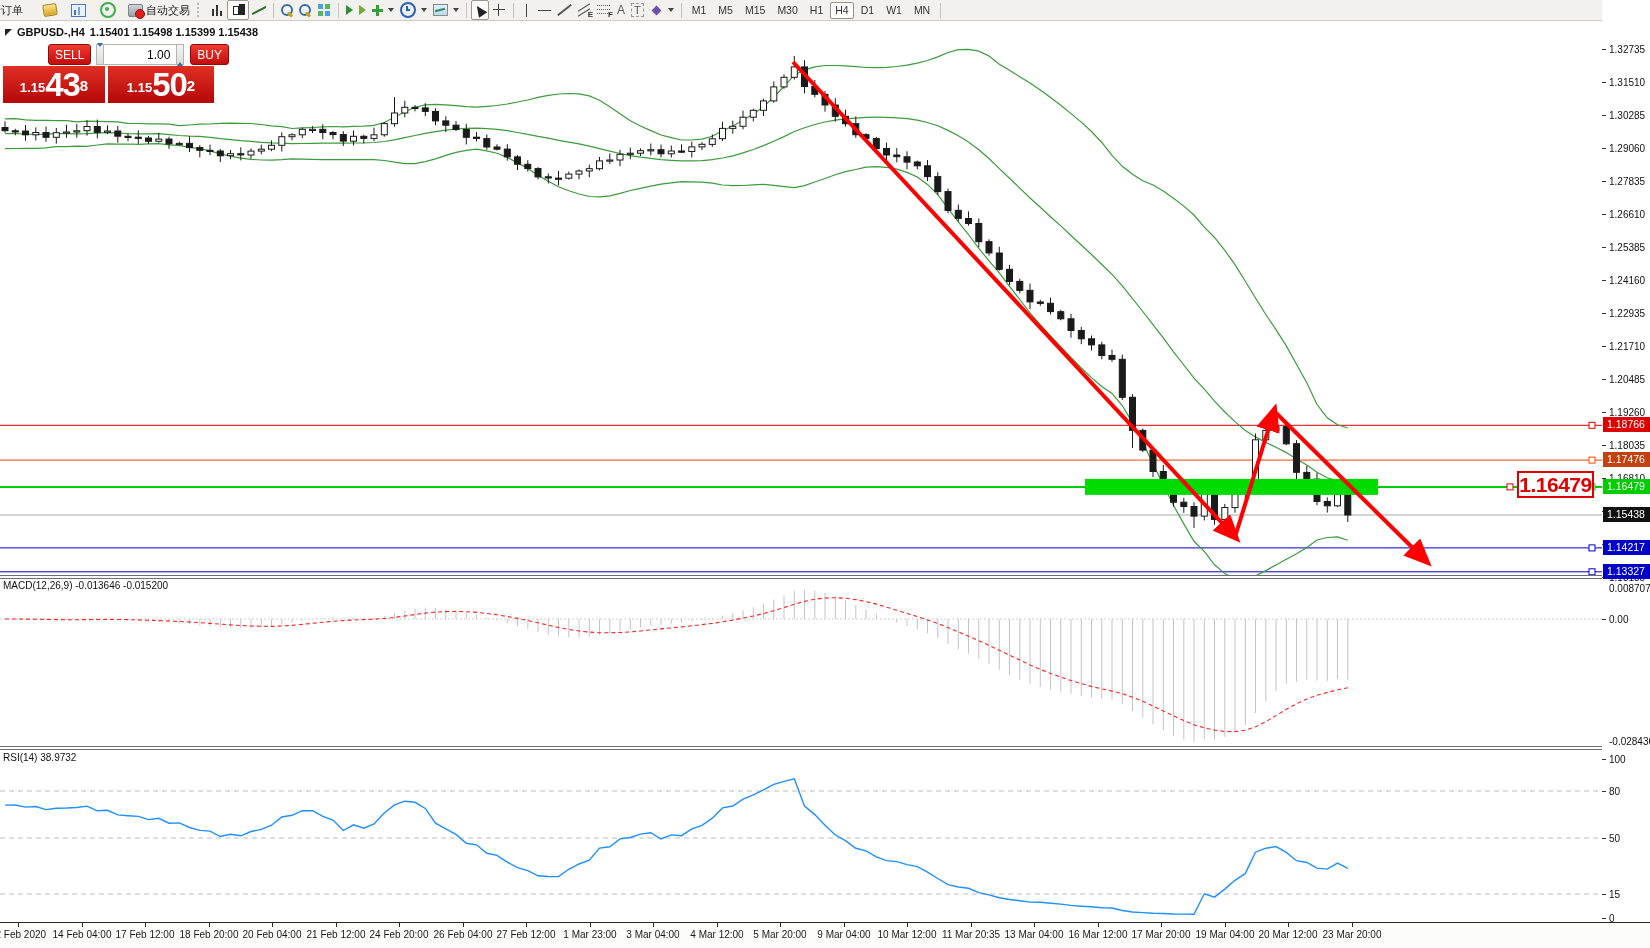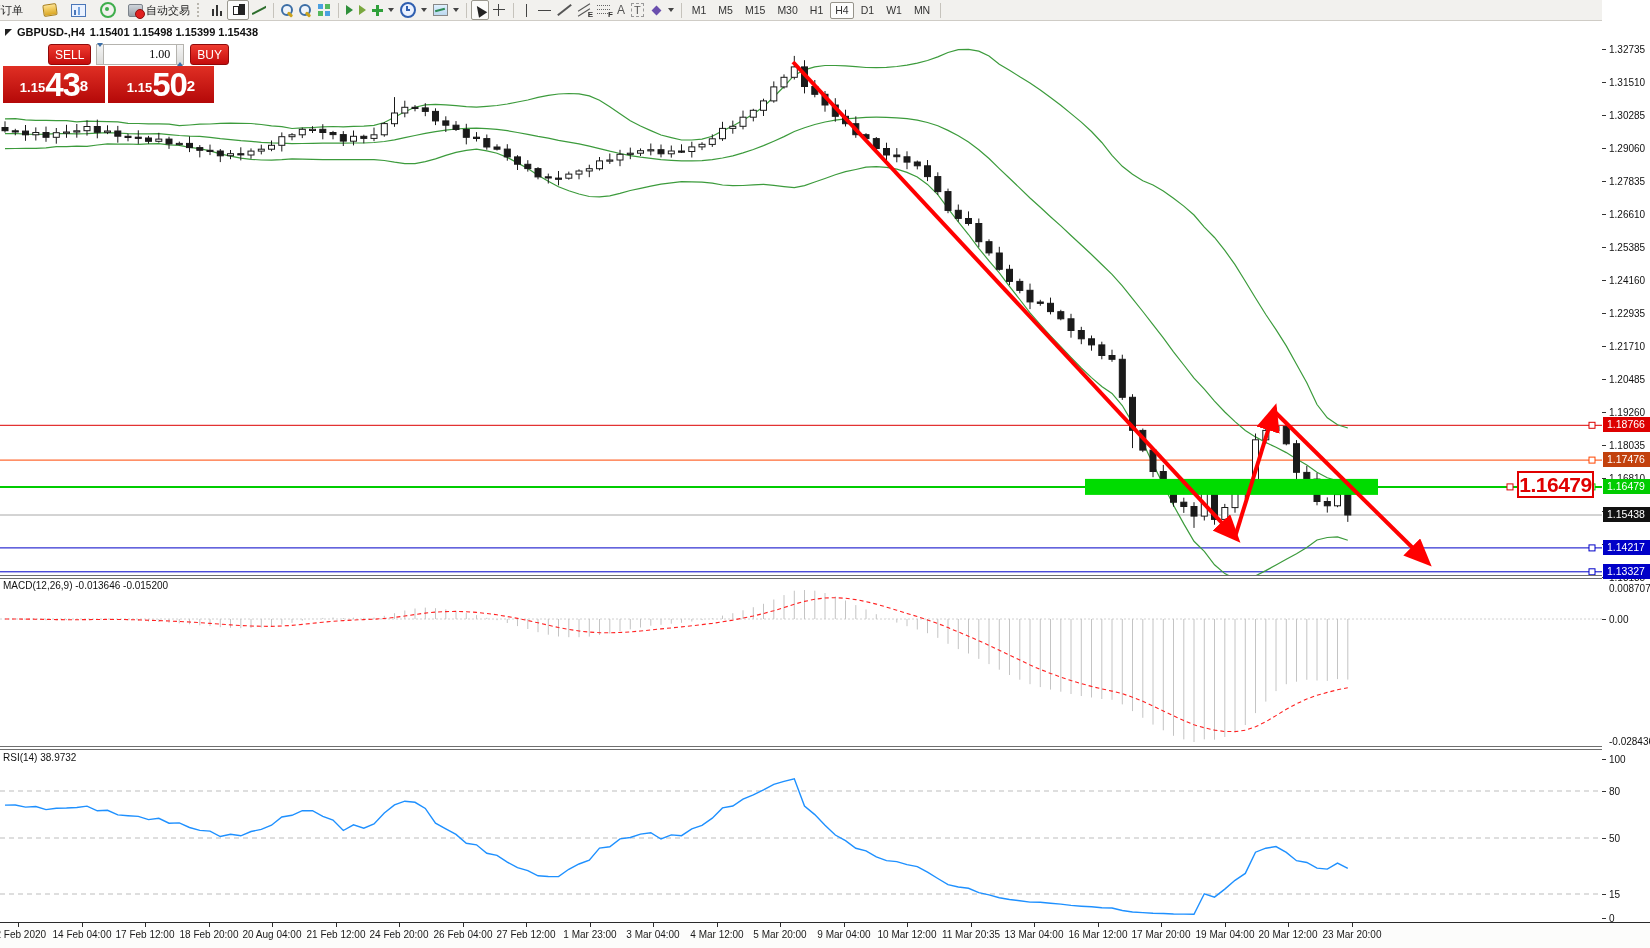--- a/index.html
+++ b/index.html
@@ -77,21 +77,21 @@
   
   .trade-panel{position:absolute;left:3px;top:44px;width:211px;}
   .tp-row1{display:flex;align-items:stretch;height:21px;gap:0;padding-left:45px;}
   .tp-sell,.tp-buy{width:47px;background:linear-gradient(#ef3b30,#c40c0c);color:#fff;border:1px solid #8f0a0a;border-radius:3px;
     font-size:12px;font-family:"Liberation Sans",sans-serif;}
   .tp-sell{margin-right:5px;}
   .tp-buy{margin-left:6px;width:50px;}
   .tp-step{width:16px;background:linear-gradient(#f4f4f4,#dcdcda);border:1px solid #b5b3ae;padding:0;}
   .tp-step .caret{margin:0 auto;border-top-color:#3a6ea8;}
   .tp-step .caret.up{border-top:none;border-bottom:4px solid #3a6ea8;}
-  .tp-input{width:66px;border:1px solid #b5b3ae;border-left:none;border-right:none;text-align:right;font-size:12px;padding:0 6px 0 0;font-family:Liberation Serif, serif;}
+  .tp-input{width:66px;border:1px solid #b5b3ae;border-left:none;border-right:none;text-align:right;font-size:12px;padding:0 6px 0 0;font-family:Liberation Sans, sans-serif;}
   .tp-row2{display:flex;margin-top:1px;height:37px;}
   .tp-price{background:linear-gradient(#e02f24,#b40808);color:#fff;display:flex;align-items:flex-end;justify-content:center;padding-bottom:2px;}
   .tp-price-sell{width:102px;margin-right:3px;}
   .tp-price-buy{width:106px;}
   .tp-small{font-size:13px;font-weight:bold;line-height:26px;}
   .tp-big{font-size:33px;font-weight:bold;line-height:33px;letter-spacing:-1px;}
   .tp-sup{font-size:15px;font-weight:bold;line-height:40px;align-self:flex-start;}
 
   
   .cn-note{position:absolute;left:1364px;top:382px;font-size:30px;font-weight:bold;color:#00e000;letter-spacing:3px;
@@ -783,21 +783,21 @@
   <div id="timeAxis">
       <div class="tmark" style="left:18px"></div>
      <div class="tlabel" style="left:18px">12 Feb 2020</div>
       <div class="tmark" style="left:82px"></div>
      <div class="tlabel" style="left:82px">14 Feb 04:00</div>
       <div class="tmark" style="left:145px"></div>
      <div class="tlabel" style="left:145px">17 Feb 12:00</div>
       <div class="tmark" style="left:209px"></div>
      <div class="tlabel" style="left:209px">18 Feb 20:00</div>
       <div class="tmark" style="left:272px"></div>
-     <div class="tlabel" style="left:272px">20 Aug 04:00</div>
+     <div class="tlabel" style="left:272px">20 Feb 04:00</div>
       <div class="tmark" style="left:336px"></div>
      <div class="tlabel" style="left:336px">21 Feb 12:00</div>
       <div class="tmark" style="left:399px"></div>
      <div class="tlabel" style="left:399px">24 Feb 20:00</div>
       <div class="tmark" style="left:463px"></div>
      <div class="tlabel" style="left:463px">26 Feb 04:00</div>
       <div class="tmark" style="left:526px"></div>
      <div class="tlabel" style="left:526px">27 Feb 12:00</div>
       <div class="tmark" style="left:590px"></div>
      <div class="tlabel" style="left:590px">1 Mar 23:00</div>

